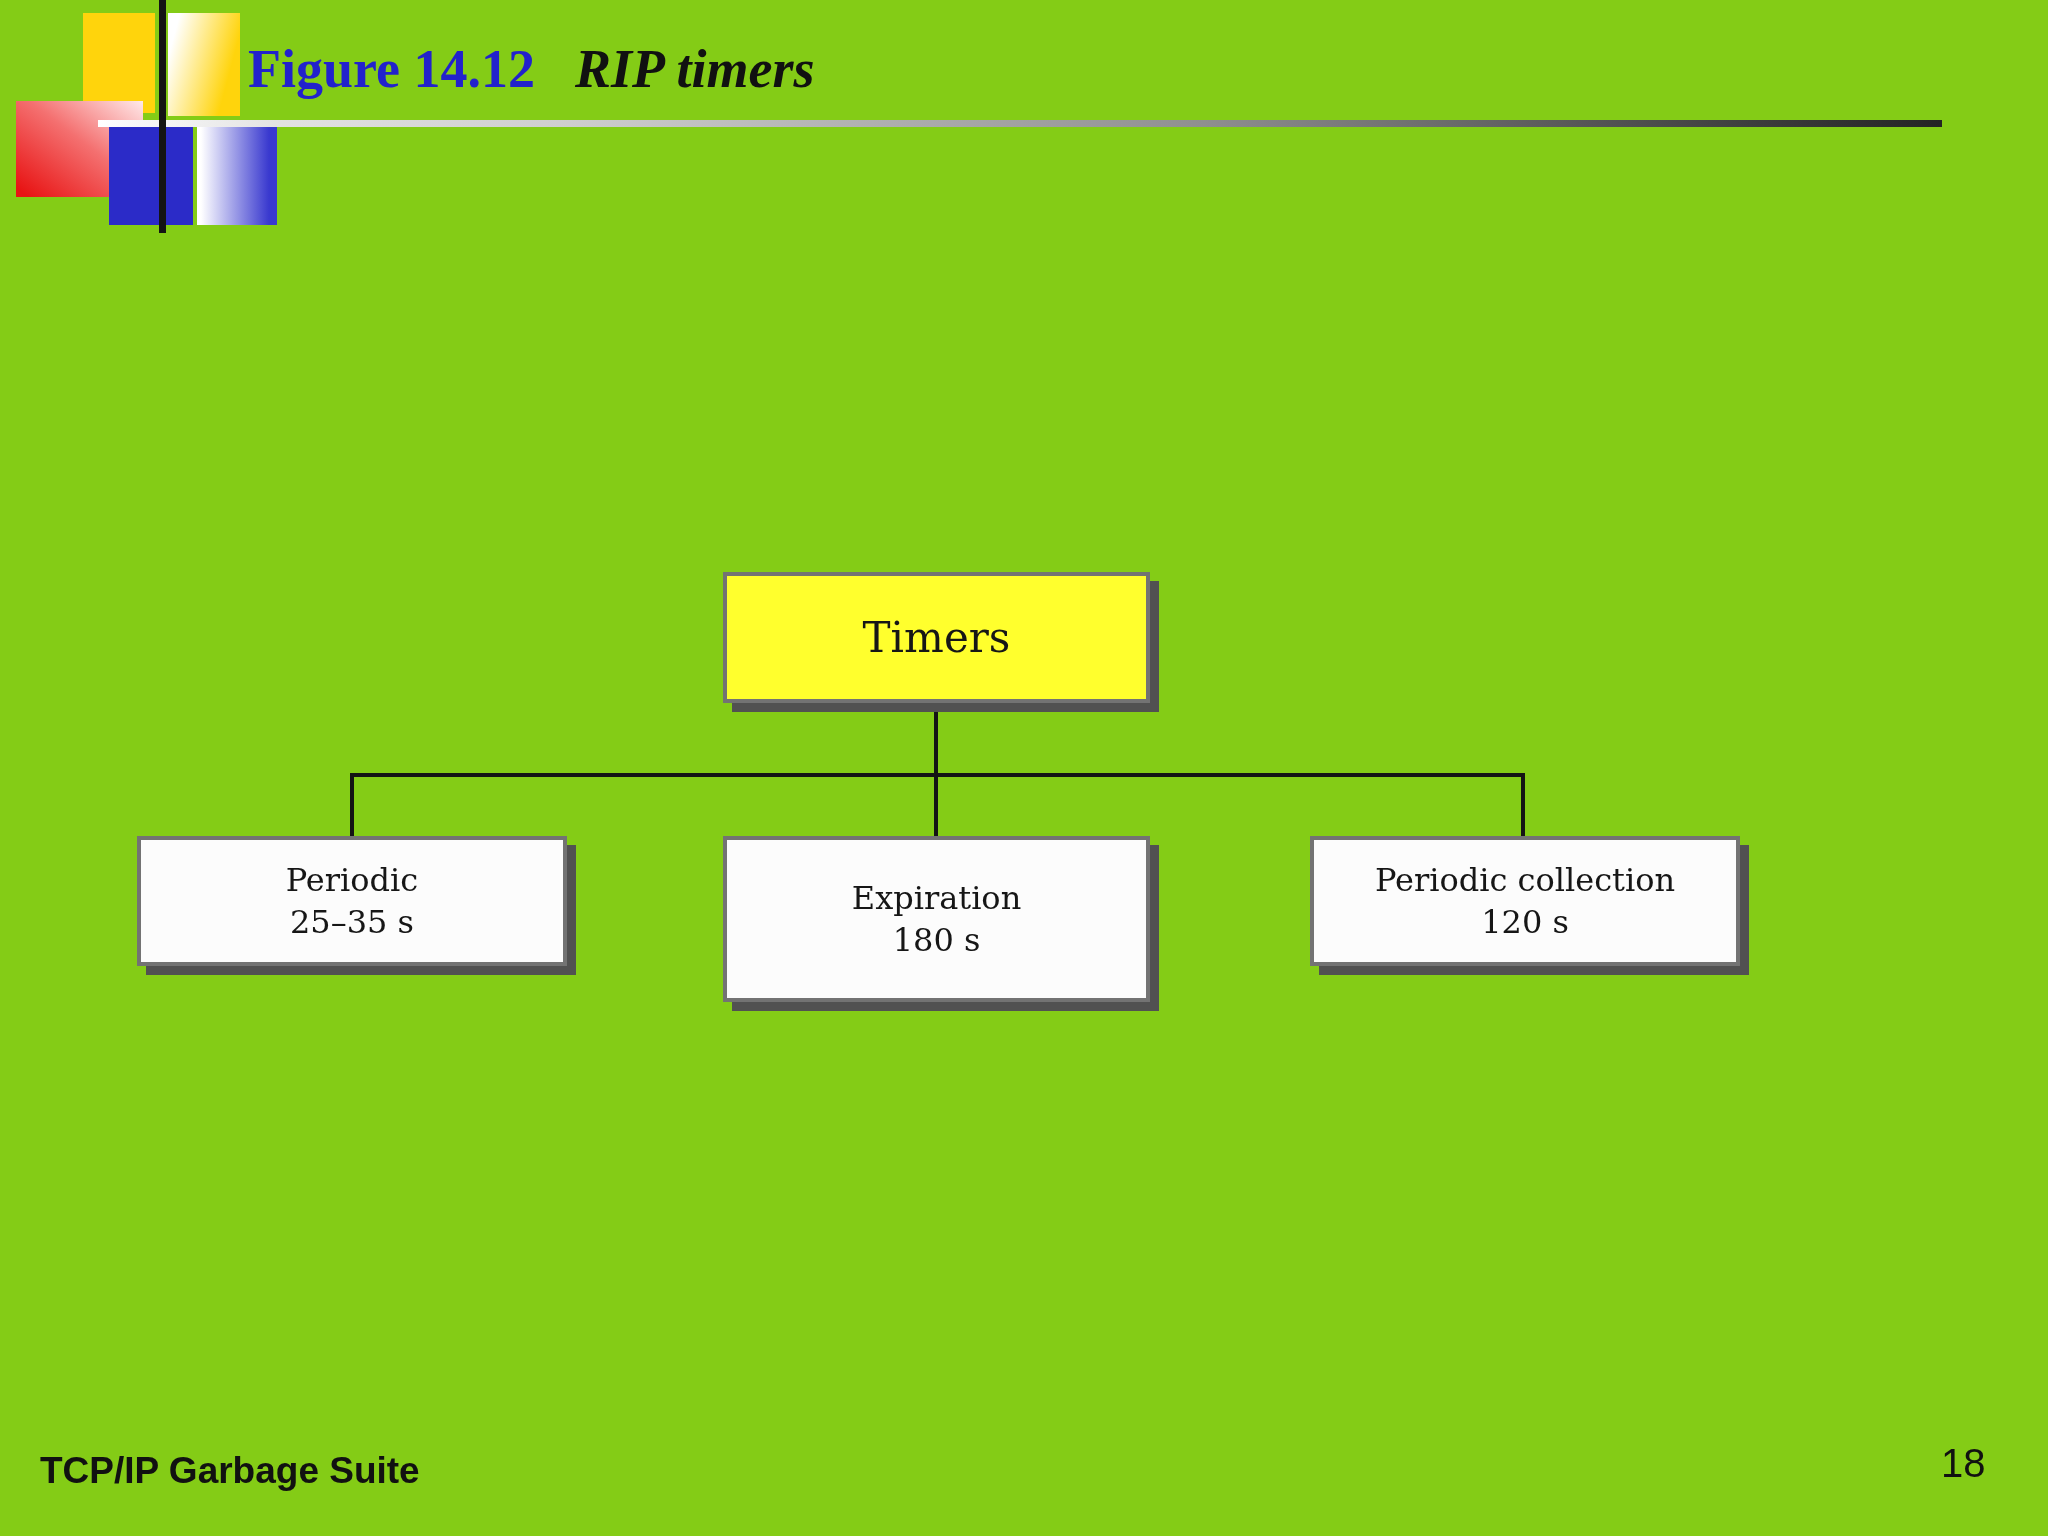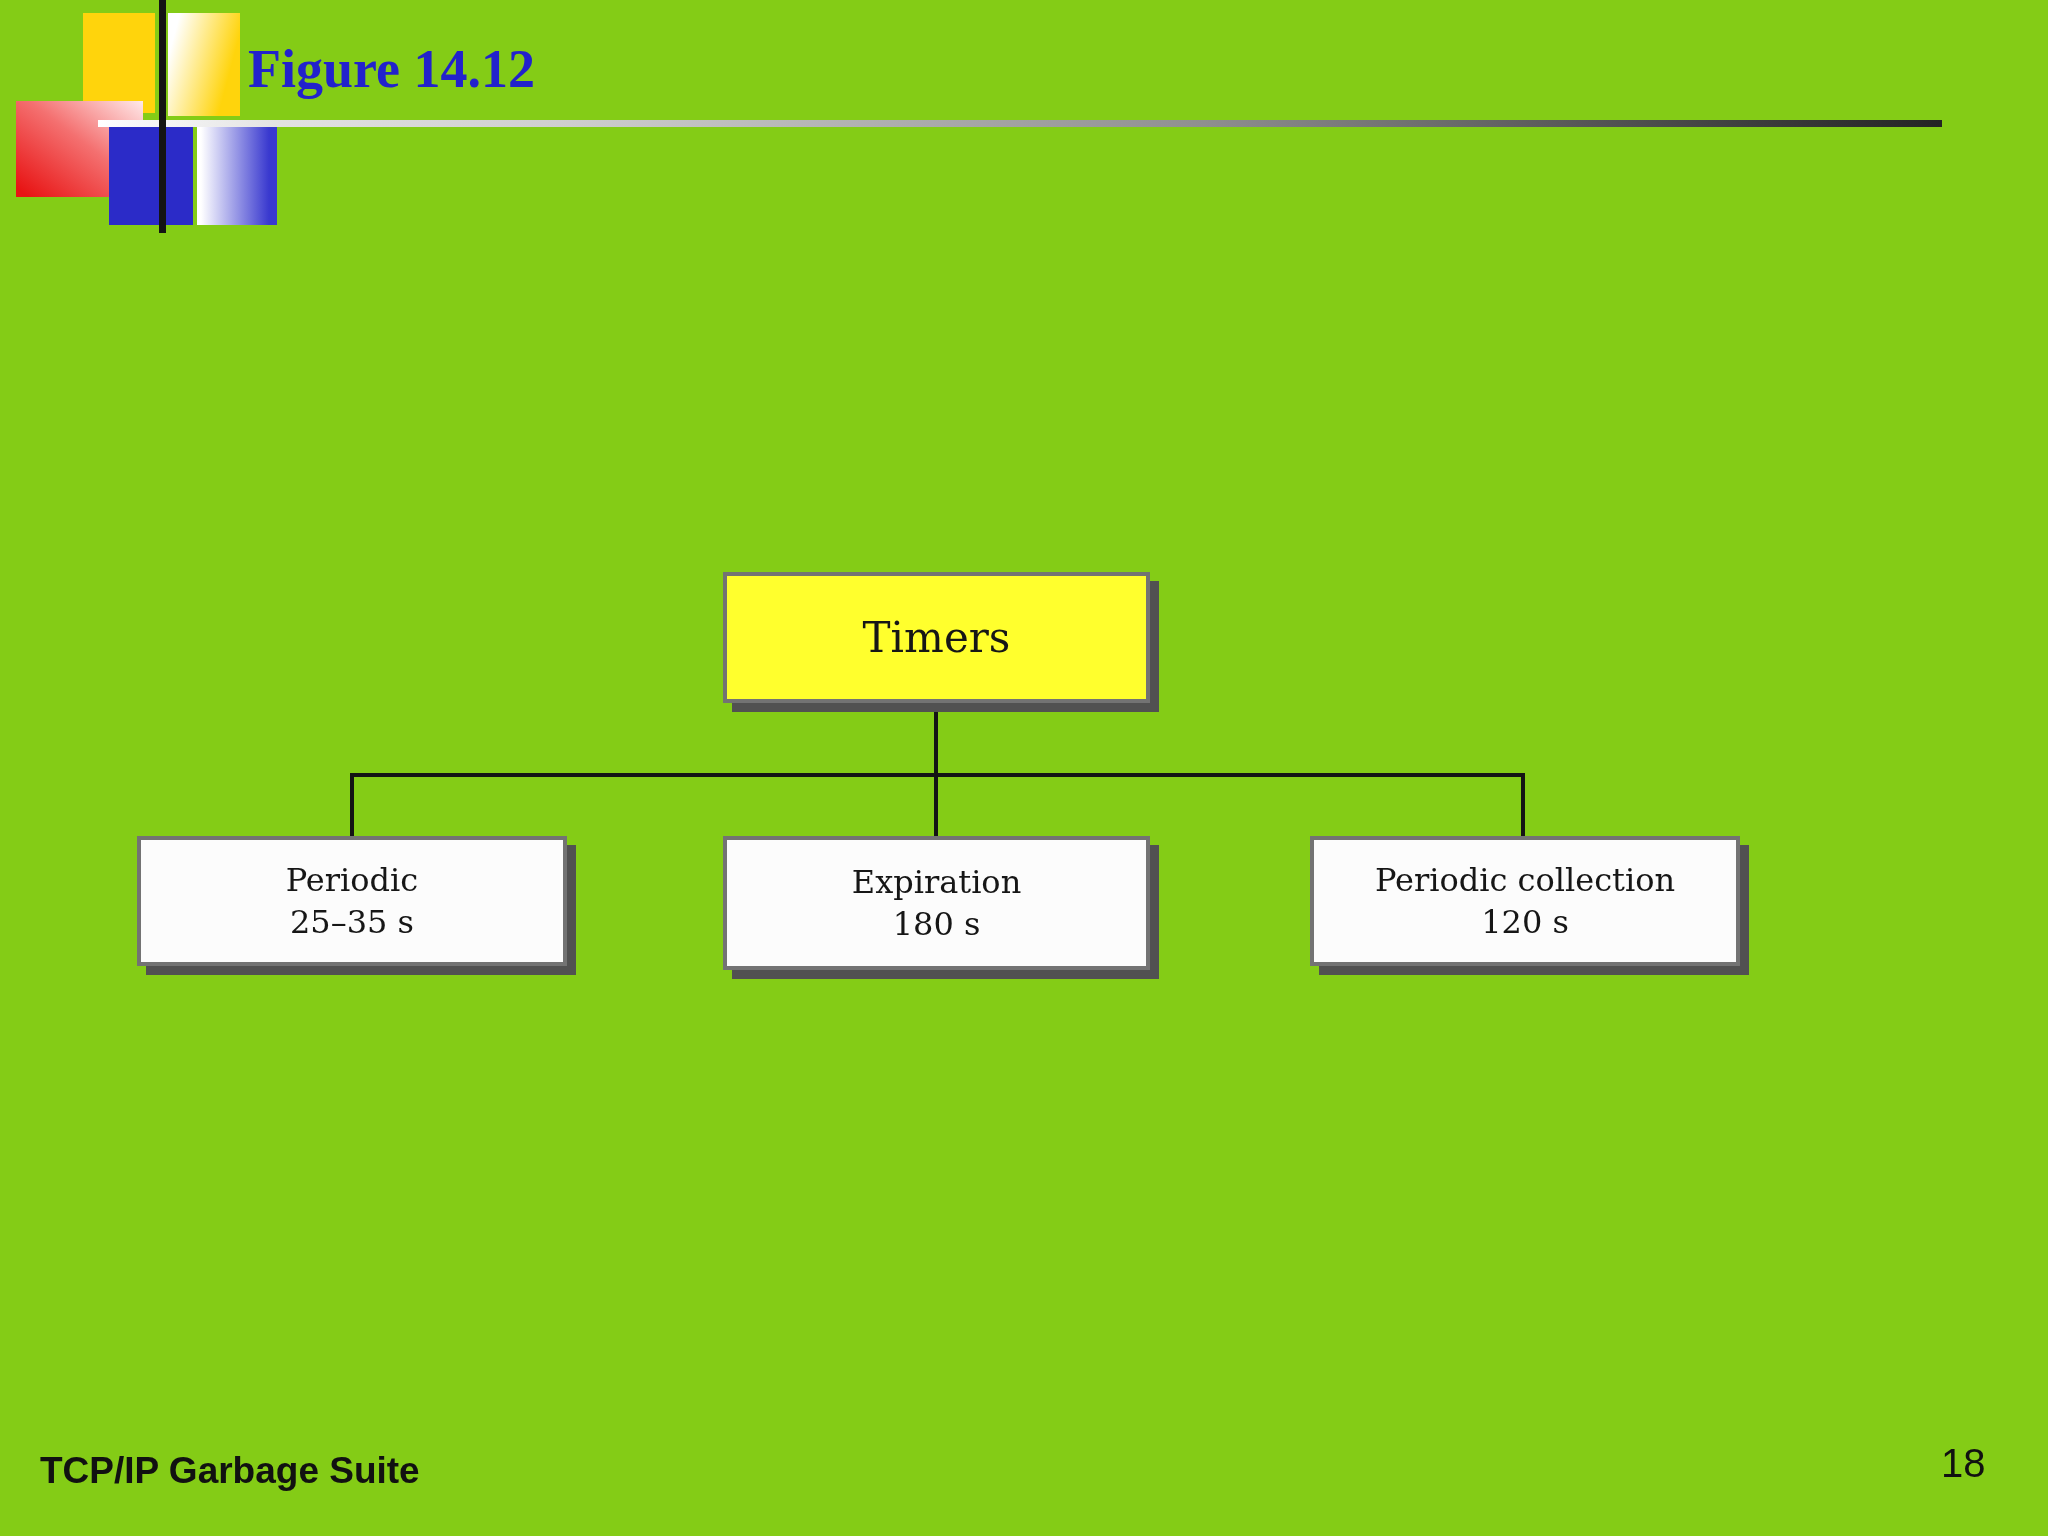--- a/index.html
+++ b/index.html
@@ -44,21 +44,21 @@
     display:flex;flex-direction:column;
     align-items:center;justify-content:center;
     text-align:center;
     font-family:"DejaVu Serif","Liberation Serif",serif;
     color:#161616;
     z-index:2;
   }
   .node-root{left:723px;top:572px;width:427px;height:131px;background:#ffff2d;font-size:42px;}
   .node-child{background:#fcfcfc;font-size:32px;line-height:1.32;}
   .node-periodic{left:137px;top:836px;width:430px;height:130px;}
-  .node-expiration{left:723px;top:836px;width:427px;height:134px;}
+  .node-expiration{left:723px;top:836px;width:427px;height:166px;}
   .node-garbage{left:1310px;top:836px;width:430px;height:130px;}
   .connector{position:absolute;background:#141414;z-index:1;}
   .conn-root-stem{left:934px;top:703px;width:4px;height:74px;}
   .conn-horizontal{left:350px;top:773px;width:1175px;height:4px;}
   .conn-drop-left{left:350px;top:773px;width:4px;height:66px;}
   .conn-drop-mid{left:934px;top:773px;width:4px;height:66px;}
   .conn-drop-right{left:1521px;top:773px;width:4px;height:66px;}
 
   
   .footer-left{
@@ -84,20 +84,21 @@
     <div class="logo-el lg-red-grad"></div>
     <div class="logo-el lg-blue-solid"></div>
     <div class="logo-el lg-blue-grad"></div>
     <div class="logo-el lg-black-bar"></div>
   </div>
 
   <div class="header-rule"></div>
 
   <div class="header-title">
     <span class="fig-label">Figure 14.12</span>
+    <span class="fig-title">RIP timers</span>
   </div>
 
   <div>
 
     <div class="connector conn-root-stem"></div>
     <div class="connector conn-horizontal"></div>
     <div class="connector conn-drop-left"></div>
     <div class="connector conn-drop-mid"></div>
     <div class="connector conn-drop-right"></div>
 

